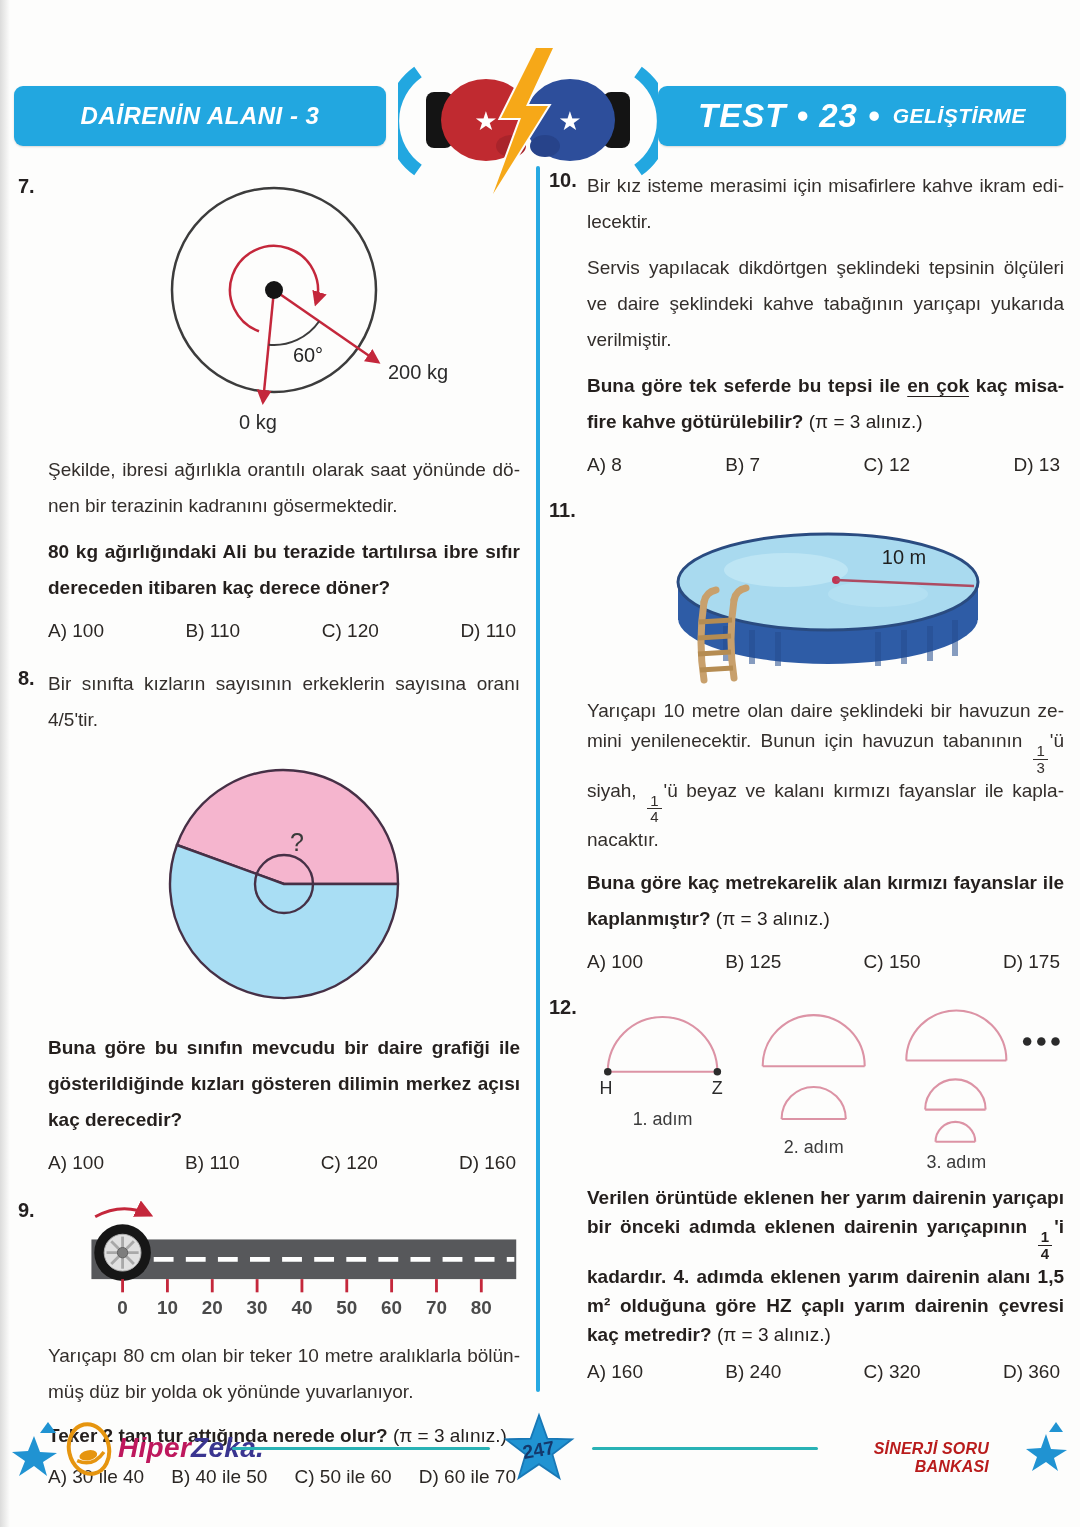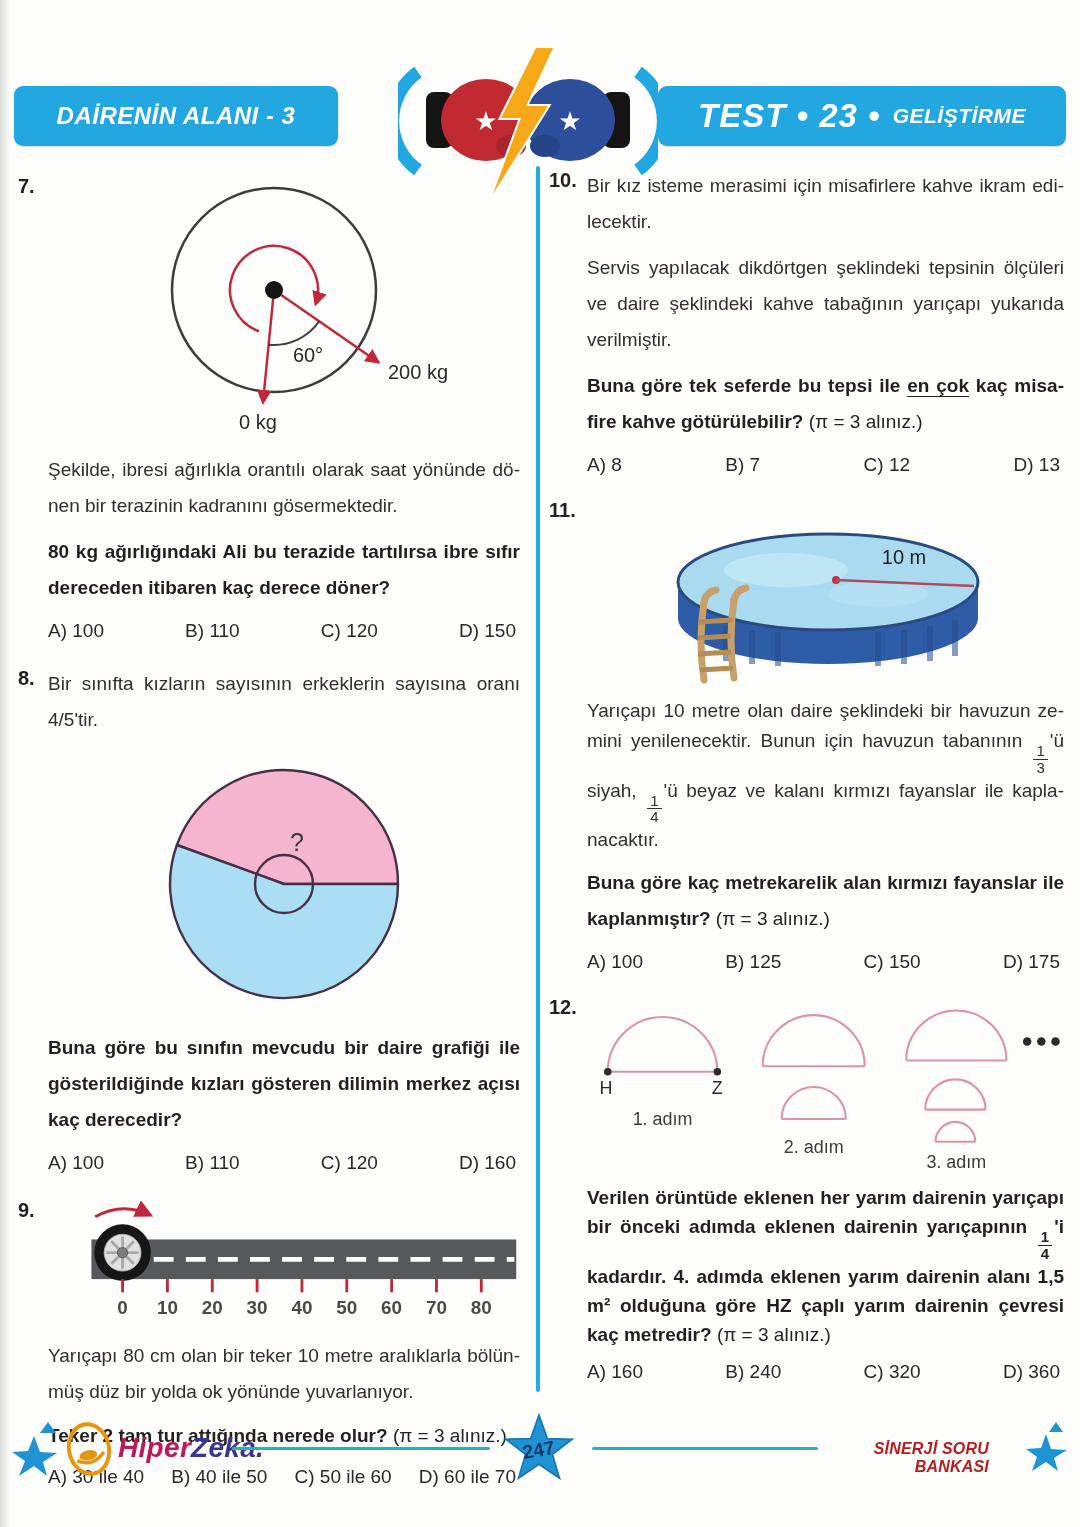--- a/index.html
+++ b/index.html
@@ -3,21 +3,21 @@
 <meta charset="utf-8">
 <style>
   html,body{margin:0;padding:0;background:#e8e8e8;}
   .page{position:relative;width:1080px;height:1527px;margin:0 auto;background:#fdfdfc;
         font-family:"Liberation Sans",sans-serif;color:#2e2927;overflow:hidden;}
   .page::before{content:"";position:absolute;left:0;top:0;width:10px;height:100%;
         background:linear-gradient(90deg,rgba(120,120,120,.25),rgba(120,120,120,0));pointer-events:none;}
   
   .banner{position:absolute;top:86px;height:60px;background:#22a7e0;border-radius:9px;
           display:flex;align-items:center;justify-content:center;box-shadow:0 1px 2px rgba(0,0,0,.15);}
-  .banner-left{left:14px;width:324px;}
+  .banner-left{left:14px;width:372px;}
   .banner-right{left:658px;width:408px;gap:12px;}
   .banner .t1{color:#fff;font-weight:bold;font-style:italic;font-size:24px;letter-spacing:.5px;}
   .banner .t2{color:#fff;font-weight:bold;font-style:italic;font-size:33px;letter-spacing:1px;}
   .banner .t3{color:#fff;font-weight:bold;font-style:italic;font-size:21px;letter-spacing:.5px;}
   .gloves{position:absolute;left:398px;top:46px;}
   
   .vdiv{position:absolute;left:536px;top:166px;width:4px;height:1226px;background:#27a9e2;border-radius:2px;}
   
   .col{position:absolute;top:168px;}
   .col-left{left:18px;width:502px;}
@@ -101,21 +101,21 @@
           <text x="294" y="205" font-size="20" fill="#2b2b2b" text-anchor="start">200 kg</text>
           <text x="164" y="255" font-size="20" fill="#2b2b2b" text-anchor="middle">0 kg</text>
         </svg>
       </div>
       <p class="t">Şekilde, ibresi ağırlıkla orantılı olarak saat yönünde dö­nen bir terazinin kadranını gösermektedir.</p>
       <p class="t b">80 kg ağırlığındaki Ali bu terazide tartılırsa ibre sıfır dereceden itibaren kaç derece döner?</p>
       <div class="opts">
         <span>A) 100</span>
         <span>B) 110</span>
         <span>C) 120</span>
-        <span>D) 150</span>
+        <span>D) 110</span>
       </div>
     </section>
 
     <section class="q q-l">
       <span class="qnum">8.</span>
       <p class="t" style="margin-top:0">Bir sınıfta kızların sayısının erkeklerin sayısına oranı 4/5'tir.</p>
       <div class="diag" style="margin-top:10px">
         <svg width="380" height="272" viewBox="0 0 380 272">
           <path d="M190 136 L304 136 A114 114 0 0 0 82.9 97 Z" fill="#f5b5ce" stroke="#463046" stroke-width="2.4" stroke-linejoin="round"></path>
           <path d="M190 136 L82.9 97 A114 114 0 1 0 304 136 Z" fill="#a9def4" stroke="#463046" stroke-width="2.4" stroke-linejoin="round"></path>

